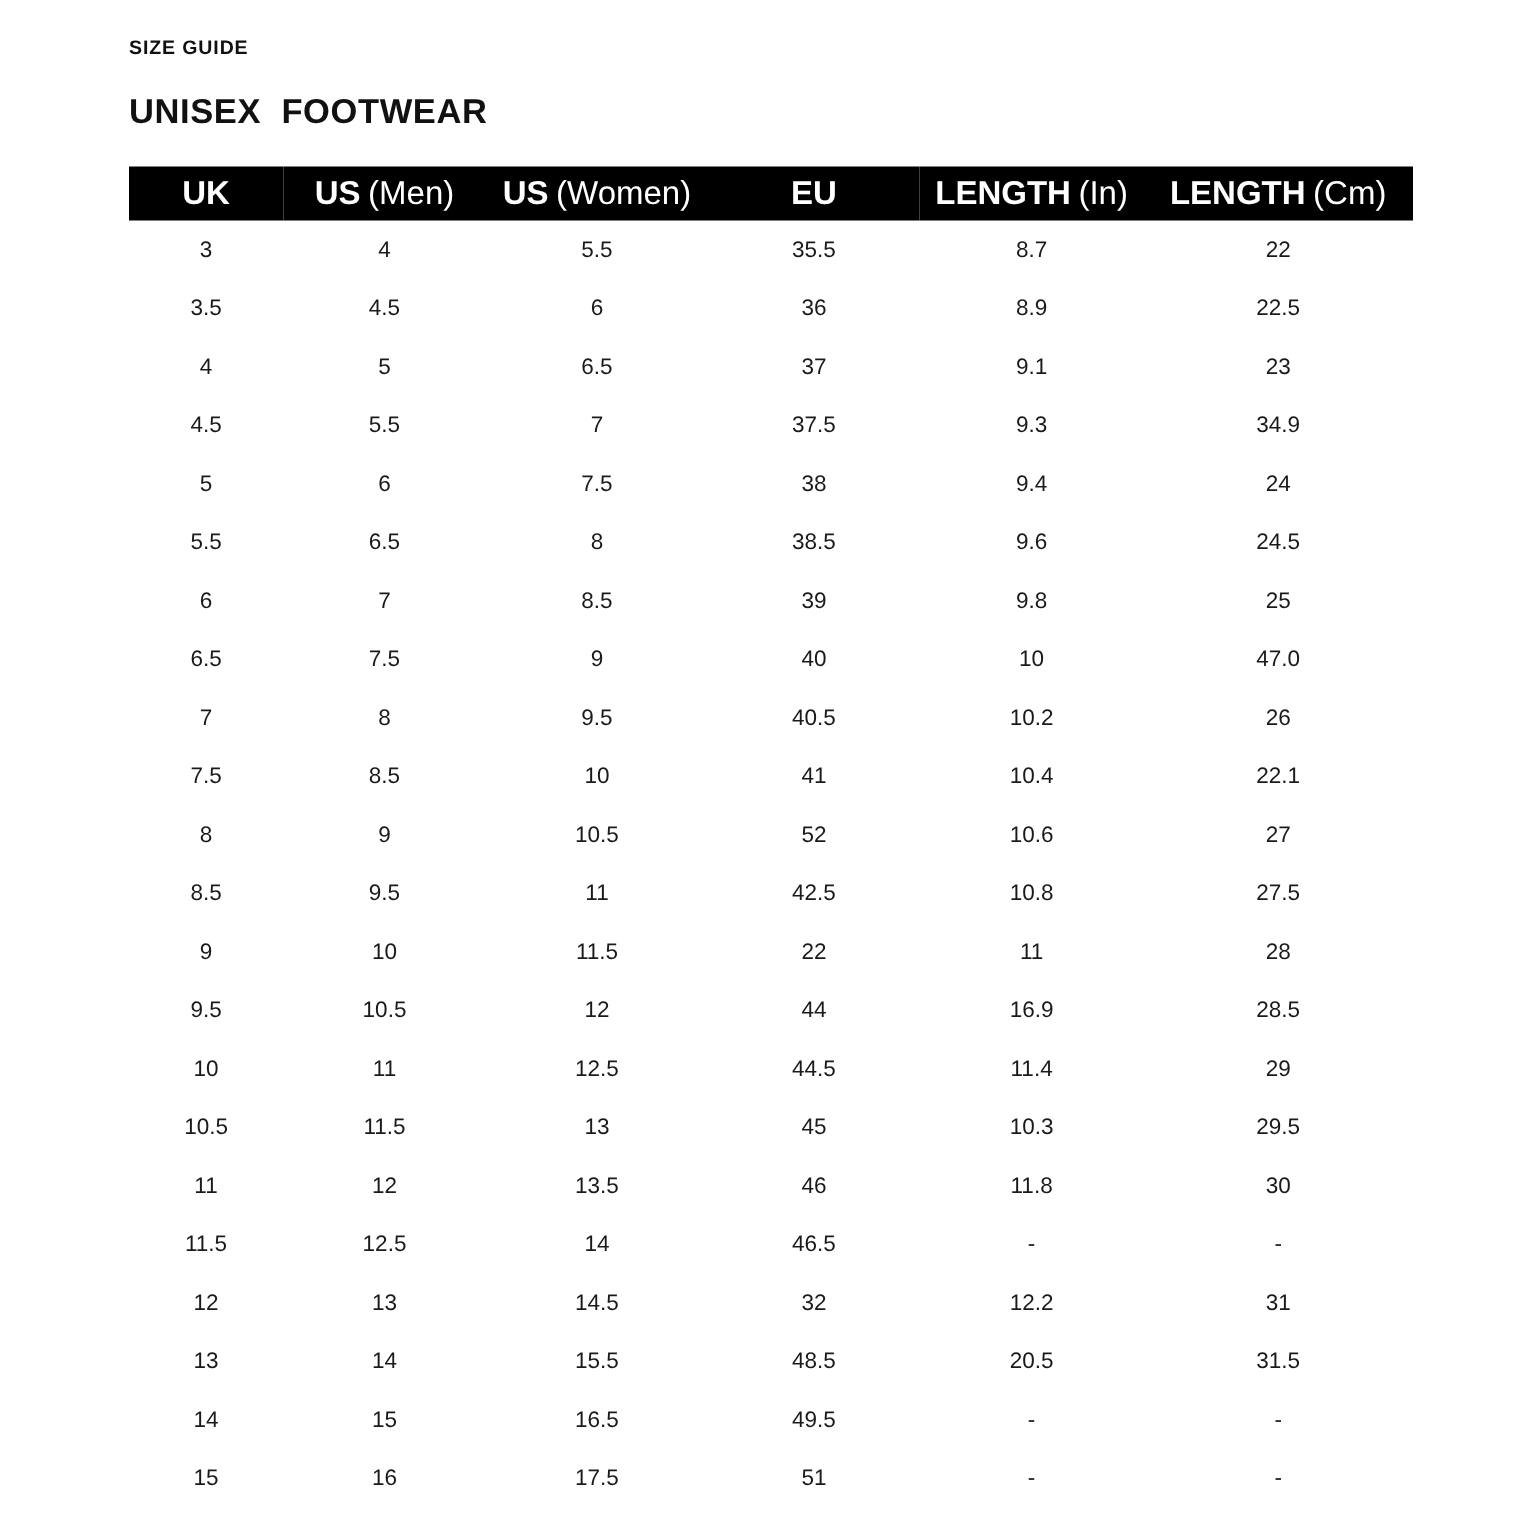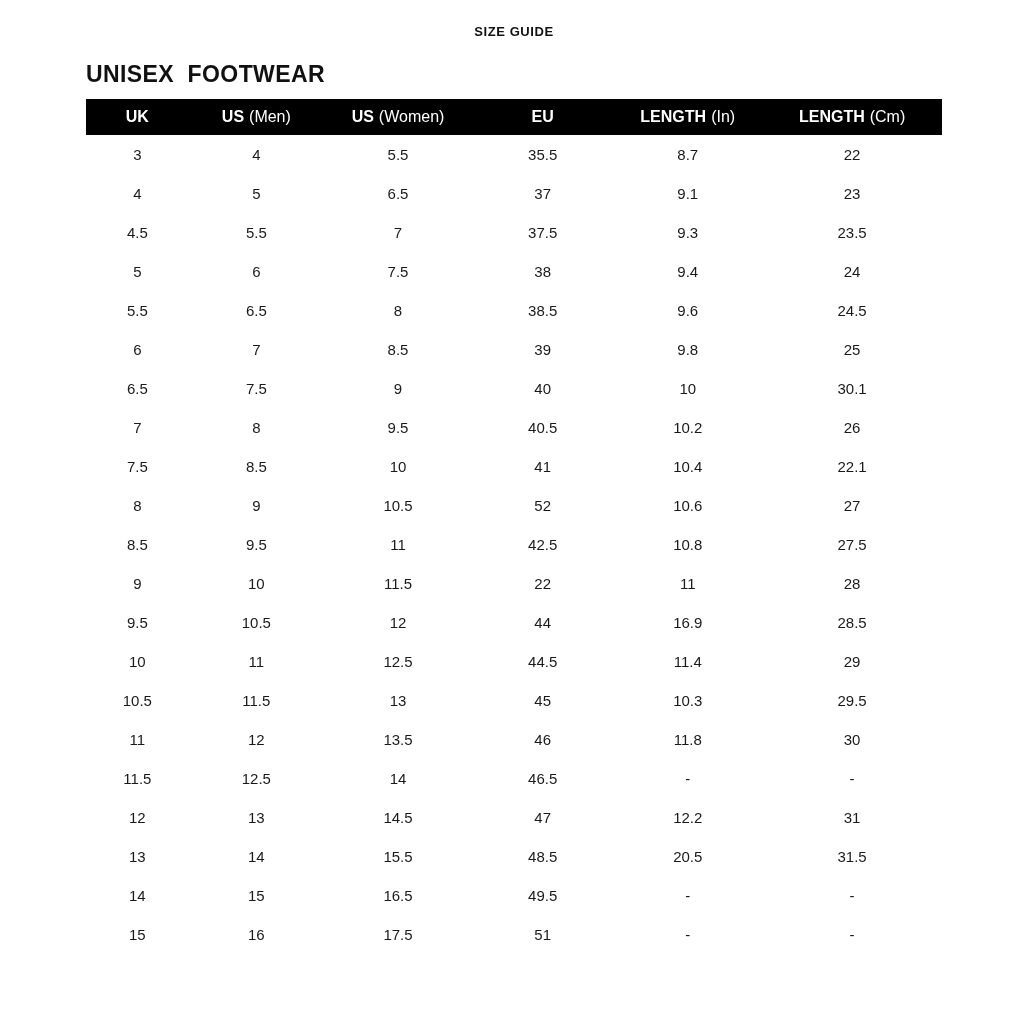--- a/index.html
+++ b/index.html
@@ -18,46 +18,45 @@
     padding: 24px 82px 0 86px;
     background: var(--page-bg, #ffffff);
   }
   .eyebrow {
     font-size: 13px;
     font-weight: bold;
     letter-spacing: 0.6px;
     color: #111111;
     margin: 0 0 22px 0;
     white-space: pre;
-    text-align: center;
   }
   .title {
     font-size: 23px;
     font-weight: bold;
     letter-spacing: 0.4px;
     color: #111111;
-    margin: 0 0 11px 0;
+    margin: 0 0 23px 0;
     white-space: pre;
   }
   table.size-table {
     width: 856px;
     border-collapse: collapse;
     table-layout: fixed;
   }
   table.size-table col.c1 { width: 12.0%; }
   table.size-table col.c2 { width: 15.8%; }
   table.size-table col.c3 { width: 17.3%; }
   table.size-table col.c4 { width: 16.5%; }
   table.size-table col.c5 { width: 17.4%; }
   table.size-table col.c6 { width: 21.0%; }
   thead th {
     background: var(--header-bg, #000000);
     color: var(--header-text, #ffffff);
     height: 36px;
-    font-size: 16px;
+    font-size: 22px;
     font-weight: bold;
     text-align: center;
     vertical-align: middle;
     padding: 0;
     white-space: nowrap;
   }
   thead th .hs {
     font-weight: normal;
   }
   thead th .hs:not(:empty) {
@@ -115,34 +114,42 @@
     <tbody>
         <tr>
           <td>3</td>
           <td>4</td>
           <td>5.5</td>
           <td>35.5</td>
           <td>8.7</td>
           <td>22</td>
         </tr>
         <tr>
+          <td>3.5</td>
+          <td>4.5</td>
+          <td>6</td>
+          <td>36</td>
+          <td>8.9</td>
+          <td>22.5</td>
+        </tr>
+        <tr>
           <td>4</td>
           <td>5</td>
           <td>6.5</td>
           <td>37</td>
           <td>9.1</td>
           <td>23</td>
         </tr>
         <tr>
           <td>4.5</td>
           <td>5.5</td>
           <td>7</td>
           <td>37.5</td>
           <td>9.3</td>
-          <td>23.5</td>
+          <td>34.9</td>
         </tr>
         <tr>
           <td>5</td>
           <td>6</td>
           <td>7.5</td>
           <td>38</td>
           <td>9.4</td>
           <td>24</td>
         </tr>
         <tr>
@@ -160,21 +167,21 @@
           <td>39</td>
           <td>9.8</td>
           <td>25</td>
         </tr>
         <tr>
           <td>6.5</td>
           <td>7.5</td>
           <td>9</td>
           <td>40</td>
           <td>10</td>
-          <td>30.1</td>
+          <td>47.0</td>
         </tr>
         <tr>
           <td>7</td>
           <td>8</td>
           <td>9.5</td>
           <td>40.5</td>
           <td>10.2</td>
           <td>26</td>
         </tr>
         <tr>
@@ -246,21 +253,21 @@
           <td>12.5</td>
           <td>14</td>
           <td>46.5</td>
           <td>-</td>
           <td>-</td>
         </tr>
         <tr>
           <td>12</td>
           <td>13</td>
           <td>14.5</td>
-          <td>47</td>
+          <td>32</td>
           <td>12.2</td>
           <td>31</td>
         </tr>
         <tr>
           <td>13</td>
           <td>14</td>
           <td>15.5</td>
           <td>48.5</td>
           <td>20.5</td>
           <td>31.5</td>

